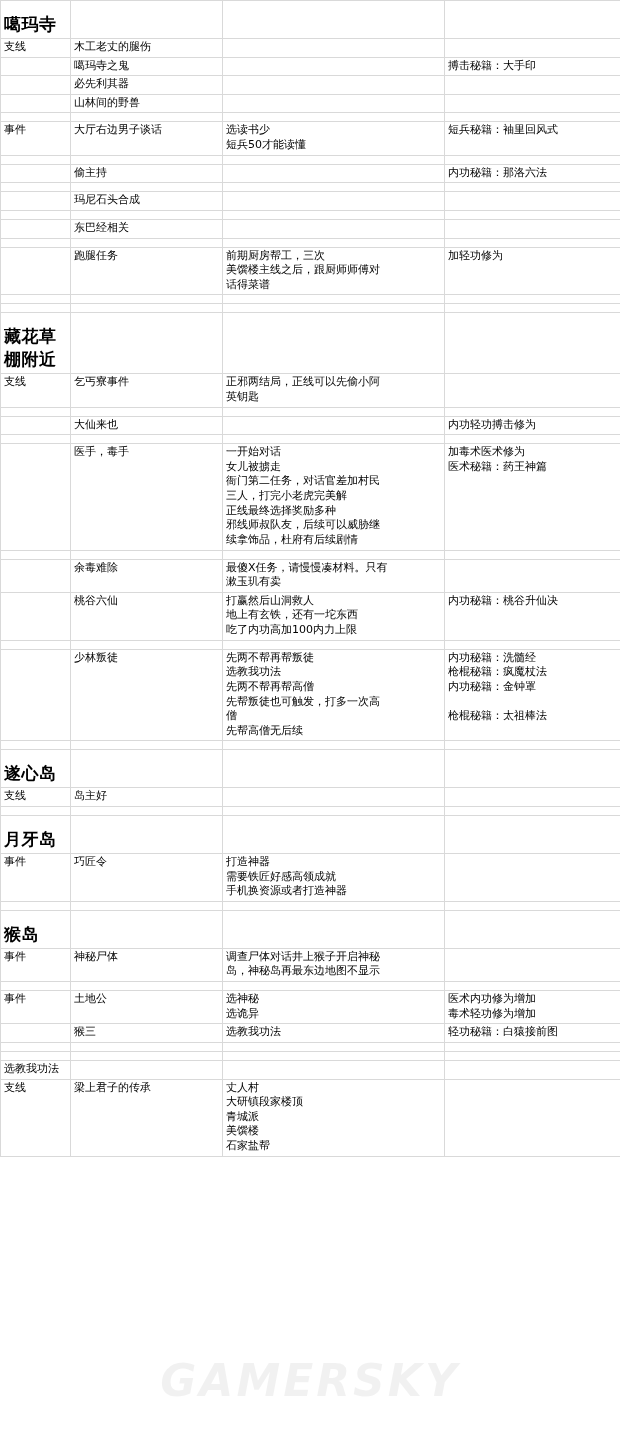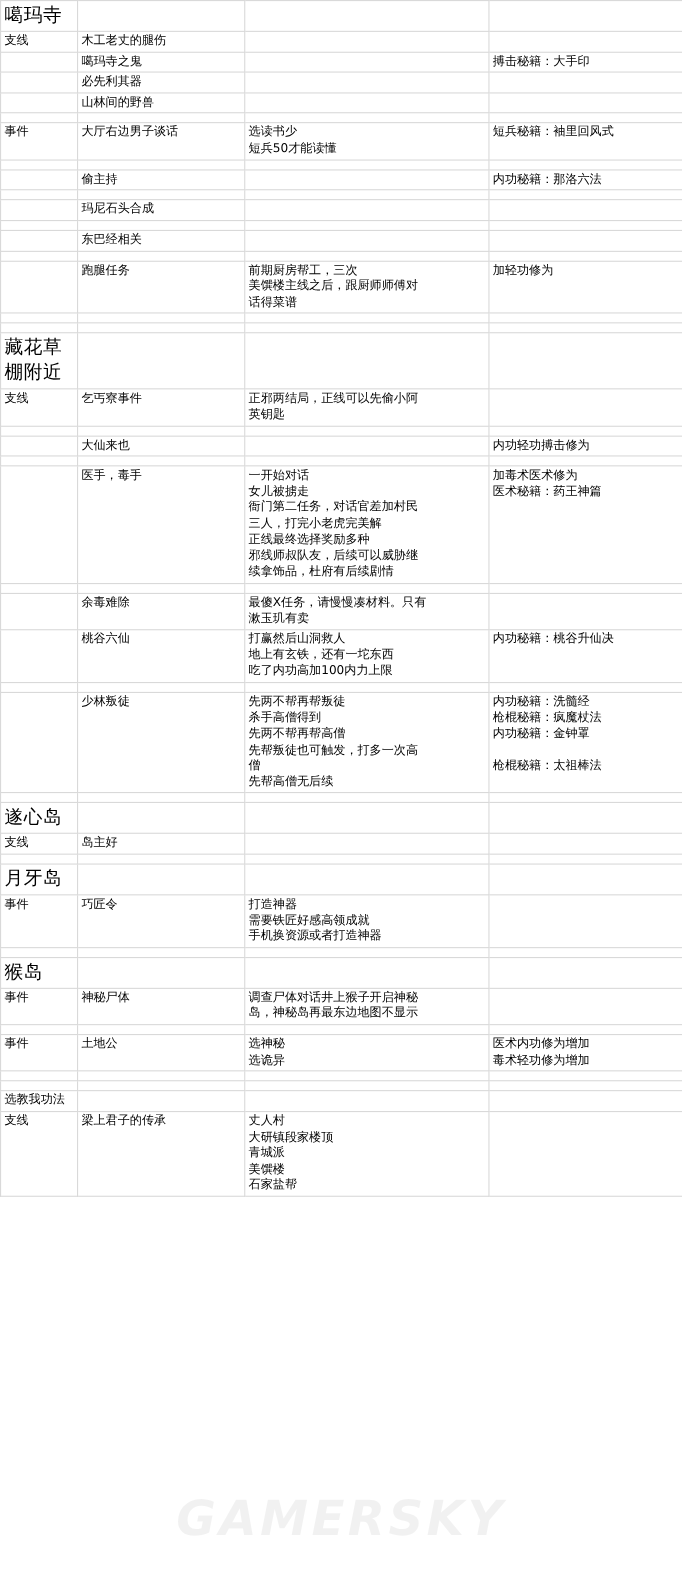--- a/index.html
+++ b/index.html
@@ -47,23 +47,23 @@
     vertical-align: top;
     padding: 1px 3px 2px 3px;
     line-height: 1.33;
     font-size: 11px;
     height: 16px;
     word-break: break-all;
     white-space: pre-wrap;
   }
   td.section {
     font-size: 17px;
-    font-weight: normal;
+    font-weight: bold;
     line-height: 1.35;
-    padding-top: 2px;
+    padding-top: 12px;
     padding-bottom: 2px;
     letter-spacing: 0.5px;
   }
   td.blank { height: 9px; padding: 0; }
 </style>
 </head>
 <body>
 
 <div id="watermark">GAMERSKY</div>
 
@@ -248,21 +248,21 @@
       <tr>
         <td class="blank"></td>
         <td class="blank"></td>
         <td class="blank"></td>
         <td class="blank"></td>
       </tr>
       <tr>
         <td></td>
         <td>少林叛徒</td>
         <td>先两不帮再帮叛徒
-杀手高僧得到
+选教我功法
 先两不帮再帮高僧
 先帮叛徒也可触发，打多一次高
 僧
 先帮高僧无后续</td>
         <td>内功秘籍：洗髓经
 枪棍秘籍：疯魔杖法
 内功秘籍：金钟罩
 
 枪棍秘籍：太祖棒法</td>
       </tr>
@@ -331,20 +331,26 @@
       </tr>
       <tr>
         <td>事件</td>
         <td>土地公</td>
         <td>选神秘
 选诡异</td>
         <td>医术内功修为增加
 毒术轻功修为增加</td>
       </tr>
       <tr>
+        <td></td>
+        <td>猴三</td>
+        <td>选教我功法</td>
+        <td>轻功秘籍：白猿接前图</td>
+      </tr>
+      <tr>
         <td class="blank"></td>
         <td class="blank"></td>
         <td class="blank"></td>
         <td class="blank"></td>
       </tr>
       <tr>
         <td class="blank"></td>
         <td class="blank"></td>
         <td class="blank"></td>
         <td class="blank"></td>

